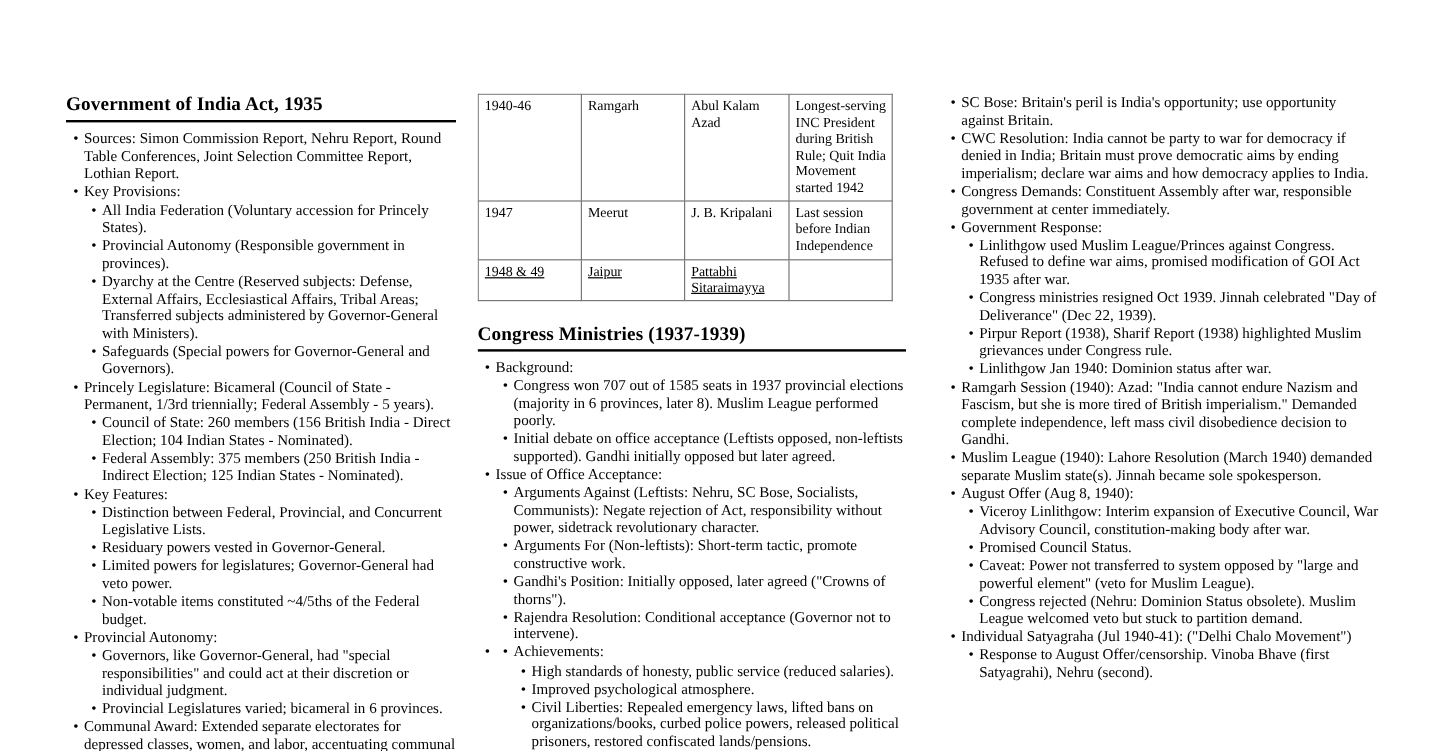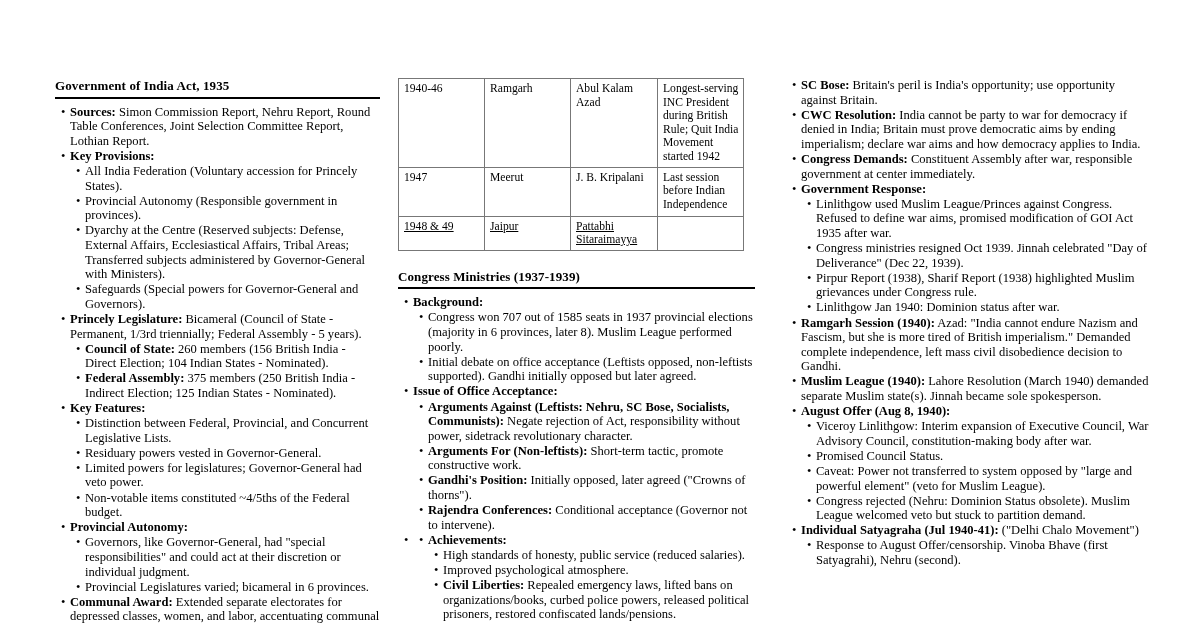--- a/index.html
+++ b/index.html
@@ -37,21 +37,21 @@
     overflow: hidden;
     height: 548px;
   }
   .col-1 { width: 398px; padding-left: 55px; padding-right: 18px; }
   .col-2 { width: 375px; padding-left: 0px; padding-right: 18px; }
   .col-3 { width: 418px; padding-left: 13px; padding-right: 40px; }
 
   
   h2.section-title {
     font-family: "Liberation Serif", "DejaVu Serif", serif;
-    font-size: 13px;
+    font-size: 16px;
     font-weight: bold;
     margin: 0 0 3px 0;
     padding: 0;
     line-height: 1.2;
     letter-spacing: 0.1px;
   }
   .title-rule {
     border: 0;
     border-top: 2.2px solid #000;
     margin: 0 0 6px 0;
@@ -78,21 +78,21 @@
     margin-bottom: 0.5px;
     text-align: left;
   }
   li.bullet > .marker {
     position: absolute;
     left: 0;
     top: 0;
     font-size: 12.55px;
     line-height: 14.6px;
   }
-  .lbl { font-weight: bold; }
+  .lbl { font-weight: normal; }
 
   
   .sessions-table {
     border-collapse: collapse;
     width: 345px;
     margin: 0 0 0 0;
     table-layout: fixed;
   }
   .sessions-table td {
     border: 1px solid #777777;
@@ -192,21 +192,21 @@
             <li class="bullet"><span class="marker">•</span><span class="lbl">Background:</span></li>
             <ul class="lvl2">
               <li class="bullet"><span class="marker">•</span><span>Congress won 707 out of 1585 seats in 1937 provincial elections (majority in 6 provinces, later 8). Muslim League performed poorly.</span></li>
               <li class="bullet"><span class="marker">•</span><span>Initial debate on office acceptance (Leftists opposed, non-leftists supported). Gandhi initially opposed but later agreed.</span></li>
             </ul>
             <li class="bullet"><span class="marker">•</span><span class="lbl">Issue of Office Acceptance:</span></li>
             <ul class="lvl2">
               <li class="bullet"><span class="marker">•</span><span class="lbl">Arguments Against (Leftists: Nehru, SC Bose, Socialists, Communists):</span><span> Negate rejection of Act, responsibility without power, sidetrack revolutionary character.</span></li>
               <li class="bullet"><span class="marker">•</span><span class="lbl">Arguments For (Non-leftists):</span><span> Short-term tactic, promote constructive work.</span></li>
               <li class="bullet"><span class="marker">•</span><span class="lbl">Gandhi's Position:</span><span> Initially opposed, later agreed ("Crowns of thorns").</span></li>
-              <li class="bullet"><span class="marker">•</span><span class="lbl">Rajendra Conferences:</span><span> Conditional acceptance (Governor not to intervene).</span></li>
+              <li class="bullet"><span class="marker">•</span><span class="lbl">Rajendra Resolution:</span><span> Conditional acceptance (Governor not to intervene).</span></li>
             </ul>
             <li class="bullet"><span class="marker">•</span></li>
             <ul class="lvl2">
               <li class="bullet"><span class="marker">•</span><span class="lbl">Achievements:</span></li>
               <ul class="lvl3">
                 <li class="bullet"><span class="marker">•</span><span>High standards of honesty, public service (reduced salaries).</span></li>
                 <li class="bullet"><span class="marker">•</span><span>Improved psychological atmosphere.</span></li>
                 <li class="bullet"><span class="marker">•</span><span class="lbl">Civil Liberties:</span><span> Repealed emergency laws, lifted bans on organizations/books, curbed police powers, released political prisoners, restored confiscated lands/pensions.</span></li>
               </ul>
             </ul>

